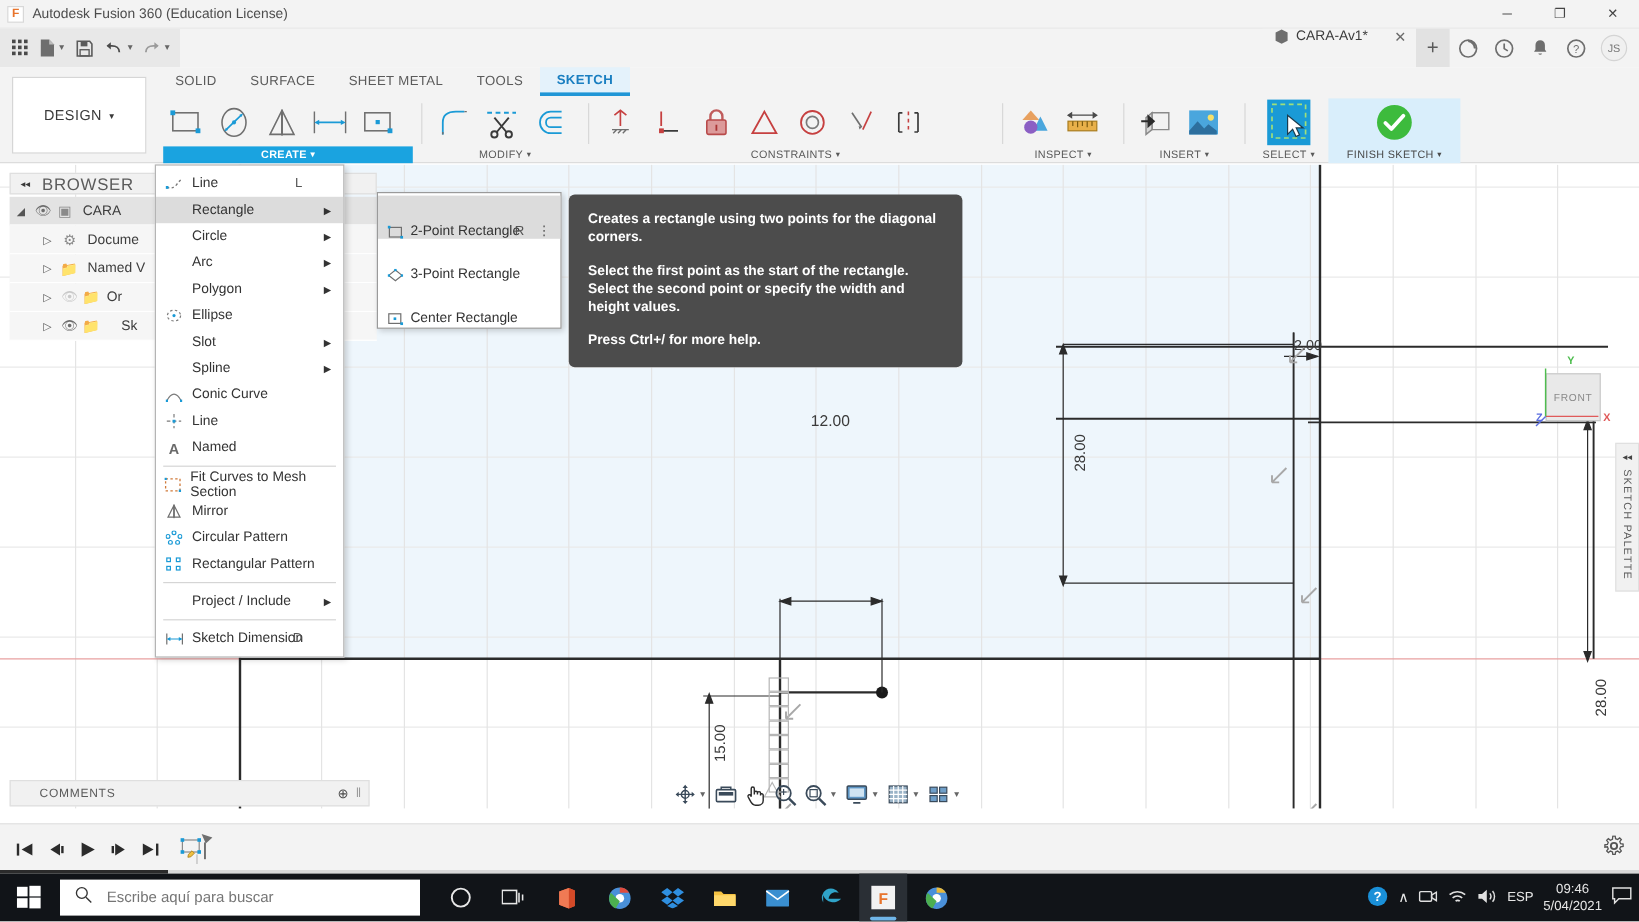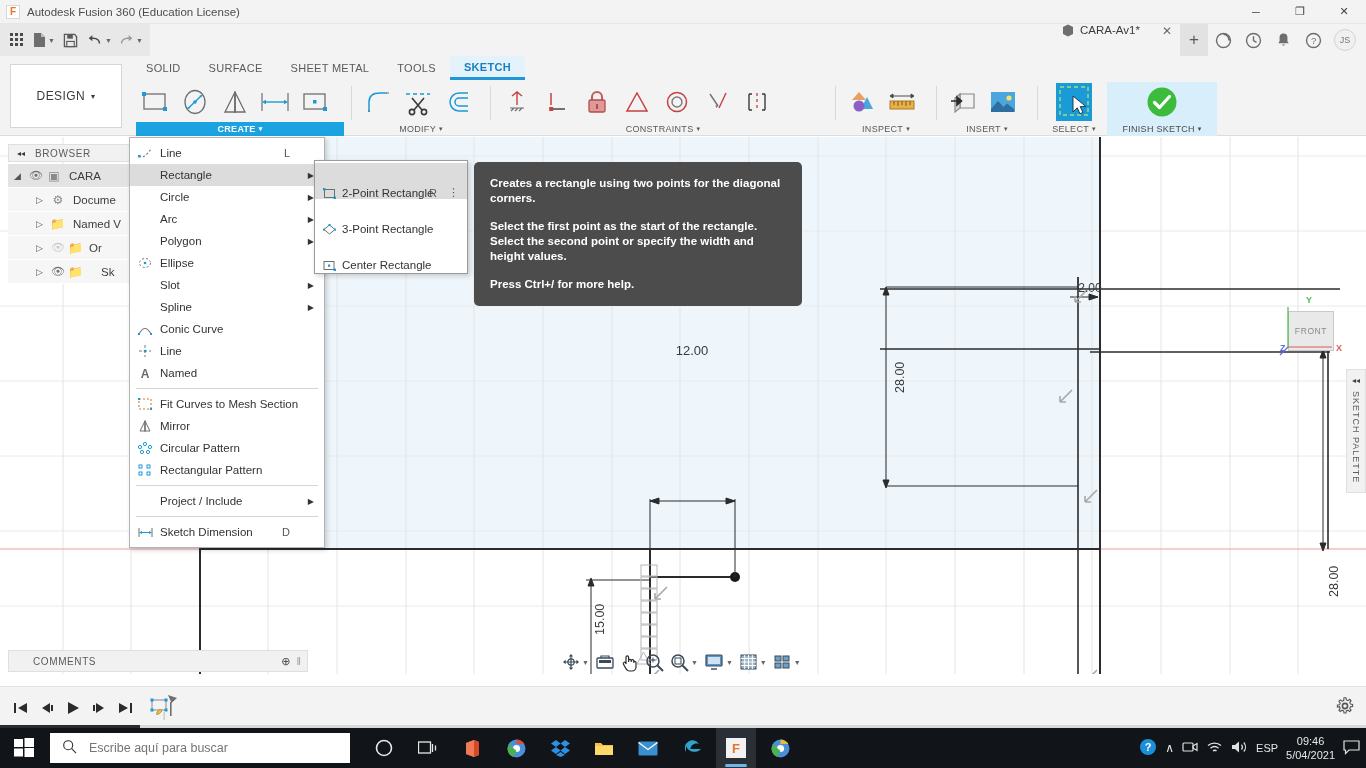--- a/index.html
+++ b/index.html
@@ -101,21 +101,21 @@
   .ticon {
     width:38px; height:38px; display:flex; align-items:center; justify-content:center;
   }
 
   
   .browser-hdr {
     position:absolute; left:8px; top:144px; width:306px; height:18px;
     background:#f1f1f1; border:1px solid #dfdfdf;
     display:flex; align-items:center; padding-left:8px; gap:10px;
   }
-  .browser-hdr .lbl { font-size:10px; letter-spacing:.6px; color:#5b5b5b; }
+  .browser-hdr .lbl { font-size:14px; letter-spacing:.6px; color:#5b5b5b; }
   .tree { position:absolute; left:8px; top:164px; width:306px; }
   .trow {
     height:24px; display:flex; align-items:center; font-size:11.5px; color:#3c3c3c;
     background:#f6f6f6; border-bottom:1px solid #fff;
   }
   .trow.root { background:#e3e3e3; }
   .tri { width:9px; height:9px; margin:0 5px; color:#555; font-size:9px; display:flex; align-items:center; justify-content:center;}
   .eye { width:18px; text-align:center; color:#6d6d6d; font-size:11px; }
   .eye.off { color:#c9c9c9; }
   .tico { width:18px; text-align:center; color:#8a8a8a; font-size:12px; }
@@ -178,21 +178,21 @@
   .tb-ico.active::after {
     content:''; position:absolute; bottom:1px; left:9px; width:22px; height:3px; background:#6fb5e8; border-radius:2px;
   }
   .tb-ico.active { background:#2a2f35; }
   .tray { margin-left:auto; display:flex; align-items:center; gap:8px; padding-right:6px; color:#e6e6e6; font-size:11px; }
   .tray .clock { display:flex; flex-direction:column; align-items:center; line-height:14px; font-size:11px; }
   .tray .lang { font-size:11px; }
 
   
   .menu {
-    position:absolute; left:129px; top:137px; width:196px;
+    position:absolute; left:129px; top:137px; width:158px;
     background:#fff; border:1px solid #b4b4b4; box-shadow:2px 2px 5px rgba(0,0,0,.18);
     padding:4px 0; z-index:60;
   }
   .mitem {
     height:22px; display:flex; align-items:center; font-size:11.5px; color:#333;
     padding-left:6px; position:relative;
   }
   .mitem.hl { background:#dcdcdc; }
   .mitem .mico { width:18px; display:flex; align-items:center; justify-content:center; }
   .mitem .mlbl { margin-left:6px; }

